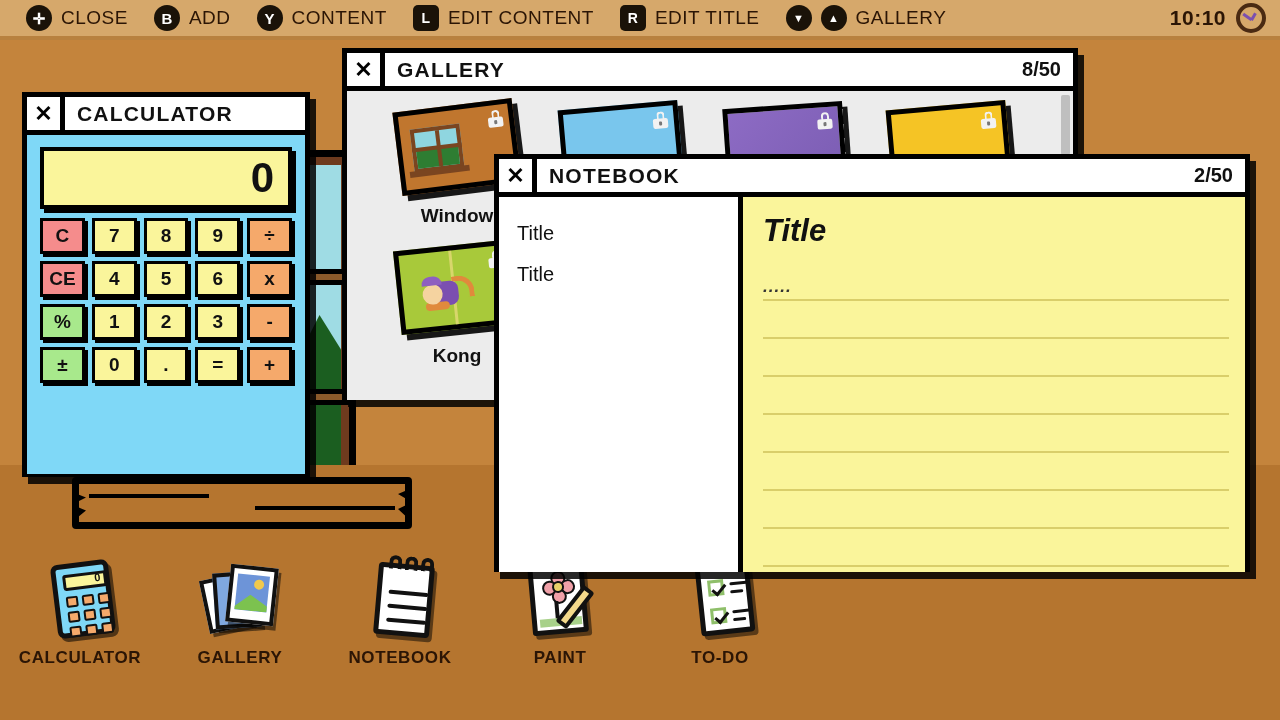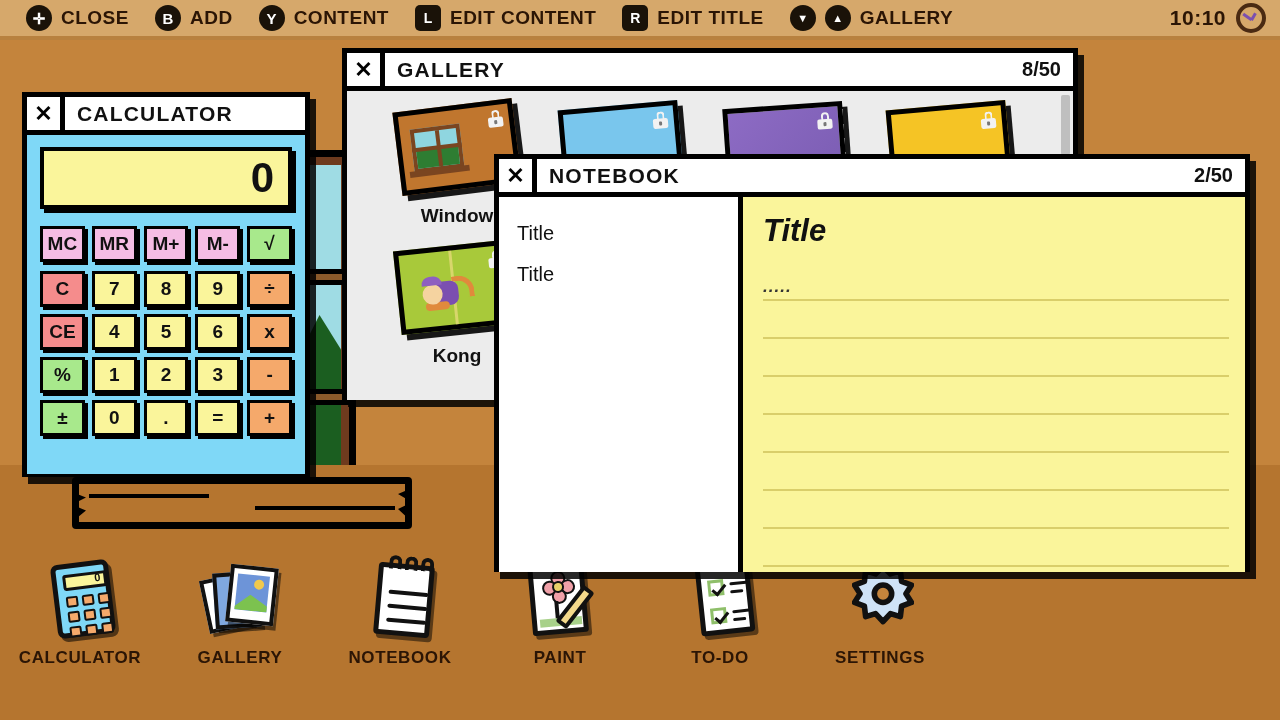--- a/index.html
+++ b/index.html
@@ -40,21 +40,21 @@
                   clip-path:polygon(0 0,100% 18%,0 42%,100% 62%,0 100%,0 0); }
   .shelf .notchR{ position:absolute; right:-7px; top:4px; width:14px; height:34px; background:#000;
                   clip-path:polygon(100% 0,0 18%,100% 42%,0 62%,100% 100%,100% 0); }
 
   
   #topbar{ position:absolute; left:0; top:0; width:1280px; height:40px;
            background:#D6A86B; border-bottom:4px solid #B8813F;
            display:flex; align-items:center; z-index:90; }
   .hud{ display:flex; align-items:center; gap:9px; margin-left:26px; }
   .hud:first-child{ margin-left:26px; }
-  .hud .lbl{ font-size:19px; font-weight:bold; letter-spacing:.5px; color:#2B1505; }
+  .hud .lbl{ font-size:19px; font-weight:normal; letter-spacing:.5px; color:#2B1505; }
   .btnico{ width:26px; height:26px; background:#1A1208; color:#fff;
            display:flex; align-items:center; justify-content:center;
            font-size:15px; font-weight:bold; border-radius:50%; line-height:1; }
   .btnico.sq{ border-radius:5px; font-size:14px; }
   .btnico.tri{ font-size:11px; }
   .spacer{ flex:1; }
   #clockwrap{ display:flex; align-items:center; gap:10px; margin-right:14px; }
   #clocktime{ font-size:21px; font-weight:bold; color:#2B1505; letter-spacing:.5px; }
   .clockface{ width:30px; height:30px; border-radius:50%; border:4px solid #4A2A12;
               background:#D6A86B; position:relative; }
@@ -284,27 +284,20 @@
   </div>
 </div>
 
 <div class="win" id="calcwin">
   <div class="titlebar">
     <div class="tb-close">✕</div>
     <div class="tb-title">CALCULATOR</div>
   </div>
   <div class="body">
     <div class="calc-display">0</div>
-    <div class="calc-memrow" id="calc-memrow">
-        <div class="key k-mem" style="flex: 1 1 0%;">MC</div>
-        <div class="key k-mem" style="flex: 1 1 0%;">MR</div>
-        <div class="key k-mem" style="flex: 1 1 0%;">M+</div>
-        <div class="key k-mem" style="flex: 1 1 0%;">M-</div>
-        <div class="key k-sqrt" style="flex: 1 1 0%;">√</div>
-      </div>
     <div class="calc-grid" id="calc-grid">
         <div class="key k-clr">C</div>
         <div class="key k-num">7</div>
         <div class="key k-num">8</div>
         <div class="key k-num">9</div>
         <div class="key k-op">÷</div>
         <div class="key k-clr">CE</div>
         <div class="key k-num">4</div>
         <div class="key k-num">5</div>
         <div class="key k-num">6</div>
@@ -514,25 +507,14 @@
             <div class="ck" style="left:1px;top:2px"></div>
           </div>
         <div class="ln" style="top:42px;width:18px"></div>
         <div class="ln" style="top:50px;width:13px"></div>
       </div>
     </div>
     <div class="docklabel">TO-DO</div>
   </div>
 
 
-  <div class="dockitem">
-    <div class="dockicon">
-      <div class="ic-set">
-        <svg viewBox="0 0 100 100" aria-hidden="true">
-          <path d="M50 4 L62 16 L78 11 L80 28 L96 34 L87 48 L96 62 L80 68 L78 85 L62 80 L50 93 L38 80 L22 85 L20 68 L4 62 L13 48 L4 34 L20 28 L22 11 L38 16 Z" fill="#CFE3F7" stroke="#111" stroke-width="9" stroke-linejoin="round"></path>
-          <circle cx="50" cy="48" r="14" fill="#C4843C" stroke="#111" stroke-width="9"></circle>
-        </svg>
-      </div>
-    </div>
-    <div class="docklabel">SETTINGS</div>
-  </div>
 
 </div>
 
 </body></html>

